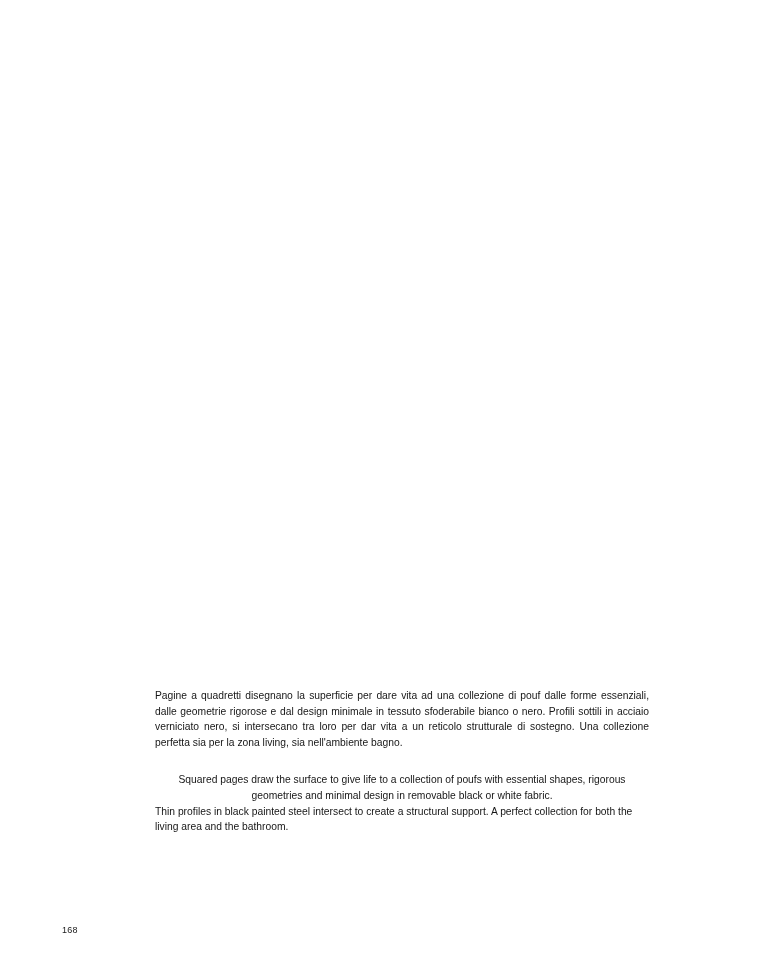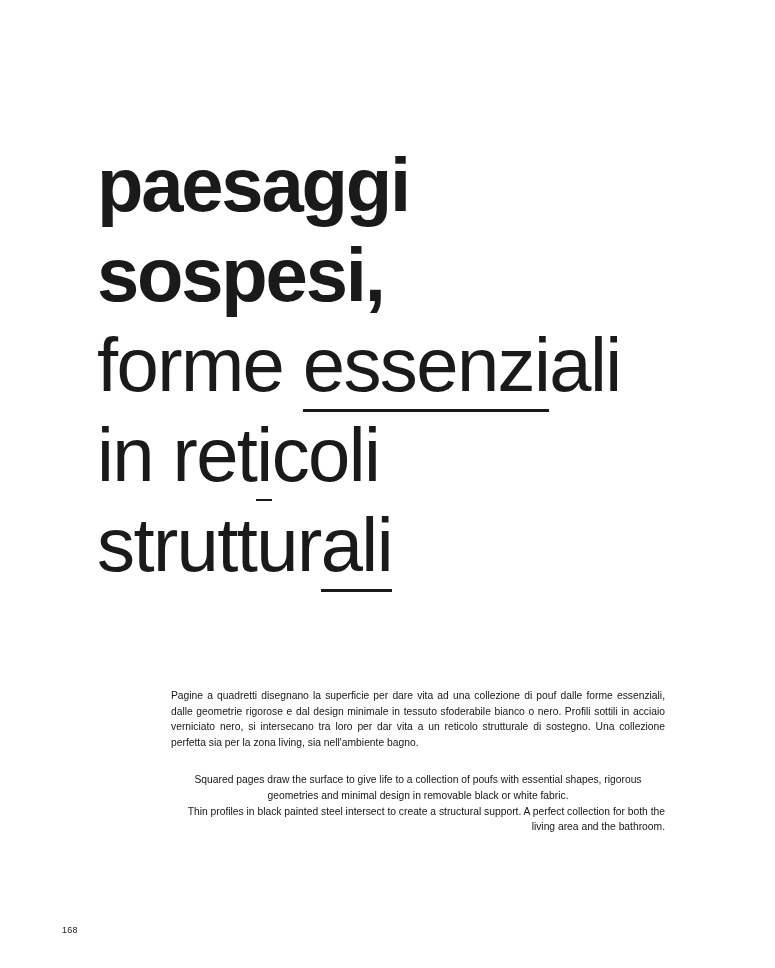--- a/index.html
+++ b/index.html
@@ -47,64 +47,57 @@
     padding-bottom: 2px;
   }
   .underline-thin {
     border-bottom: 2px solid #1a1a1a;
     padding-bottom: 2px;
   }
 
   
   .copy {
     position: absolute;
-    left: 171px;
+    left: 155px;
     top: 688px;
     width: 494px;
   }
   .para {
     font-size: 10.3px;
     line-height: 15.6px;
     text-align: justify;
     margin: 0 0 0 0;
     color: #161616;
   }
   .para.en {
     text-align: center;
   }
   .para-gap {
     height: 22px;
   }
   .para.en-2 {
-    text-align: right;
+    text-align: left;
   }
 
   
   .folio {
     position: absolute;
     left: 62px;
     top: 925px;
     font-size: 9px;
     color: #1a1a1a;
     letter-spacing: 0.3px;
     text-align: right;
   }
 </style>
 </head>
 <body>
 
 <div class="page">
 
-  <div class="headline">
-    <div class="headline-line bold">paesaggi</div>
-    <div class="headline-line bold">sospesi,</div>
-    <div class="headline-line light"><span>forme </span><span class="underline-part">essenzi</span><span>ali</span></div>
-    <div class="headline-line light"><span>in ret</span><span class="underline-thin">i</span><span>coli</span></div>
-    <div class="headline-line light"><span>struttur</span><span class="underline-part">ali</span></div>
-  </div>
 
   <div class="copy">
     <p class="para">Pagine a quadretti disegnano la superficie per dare vita ad una collezione di pouf dalle forme essenziali, dalle geometrie rigorose e dal design minimale in tessuto sfoderabile bianco o nero. Profili sottili in acciaio verniciato nero, si intersecano tra loro per dar vita a un reticolo strutturale di sostegno. Una collezione perfetta sia per la zona living, sia nell'ambiente bagno.</p>
     <div class="para-gap"></div>
     <p class="para en">Squared pages draw the surface to give life to a collection of poufs with essential shapes, rigorous geometries and minimal design in removable black or white fabric.</p>
     <p class="para en-2">Thin profiles in black painted steel intersect to create a structural support. A perfect collection for both the living area and the bathroom.</p>
   </div>
 
   <div class="folio">168</div>
 

